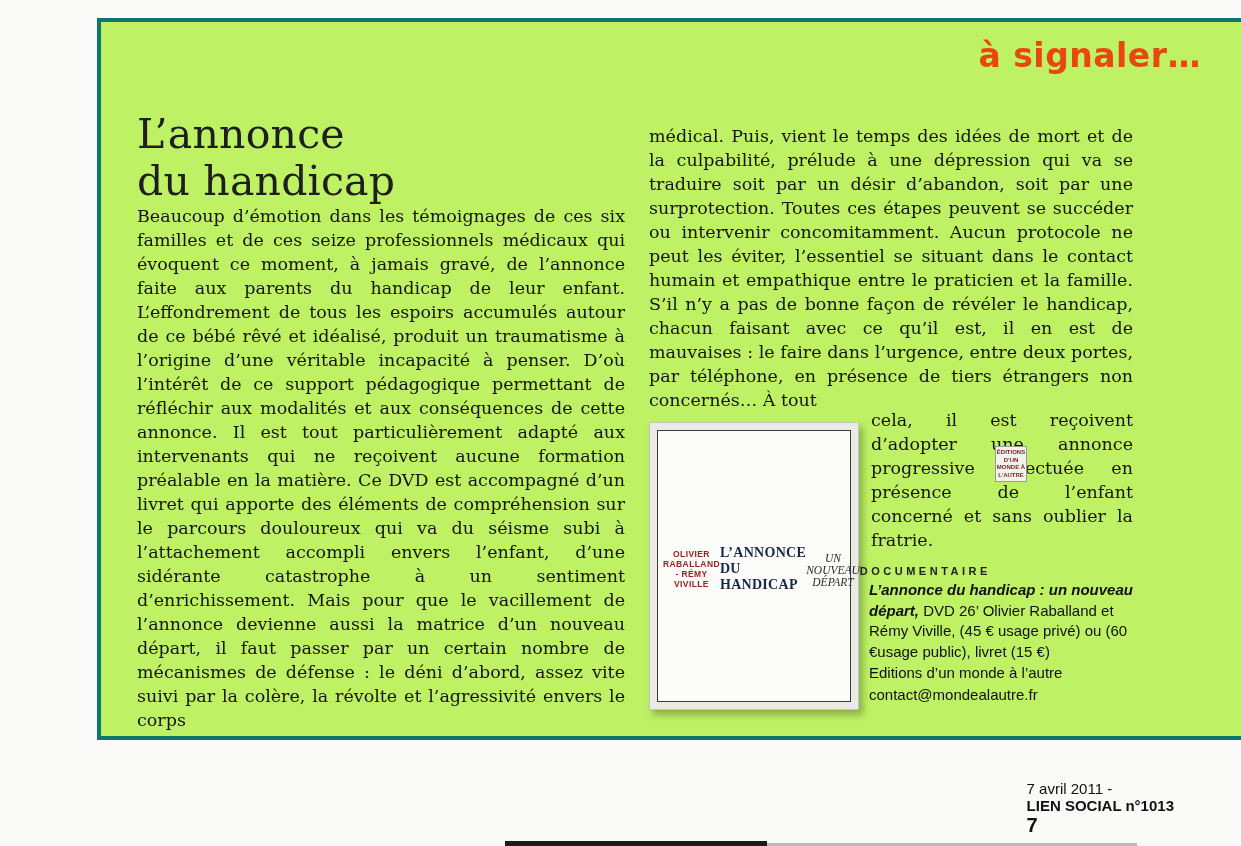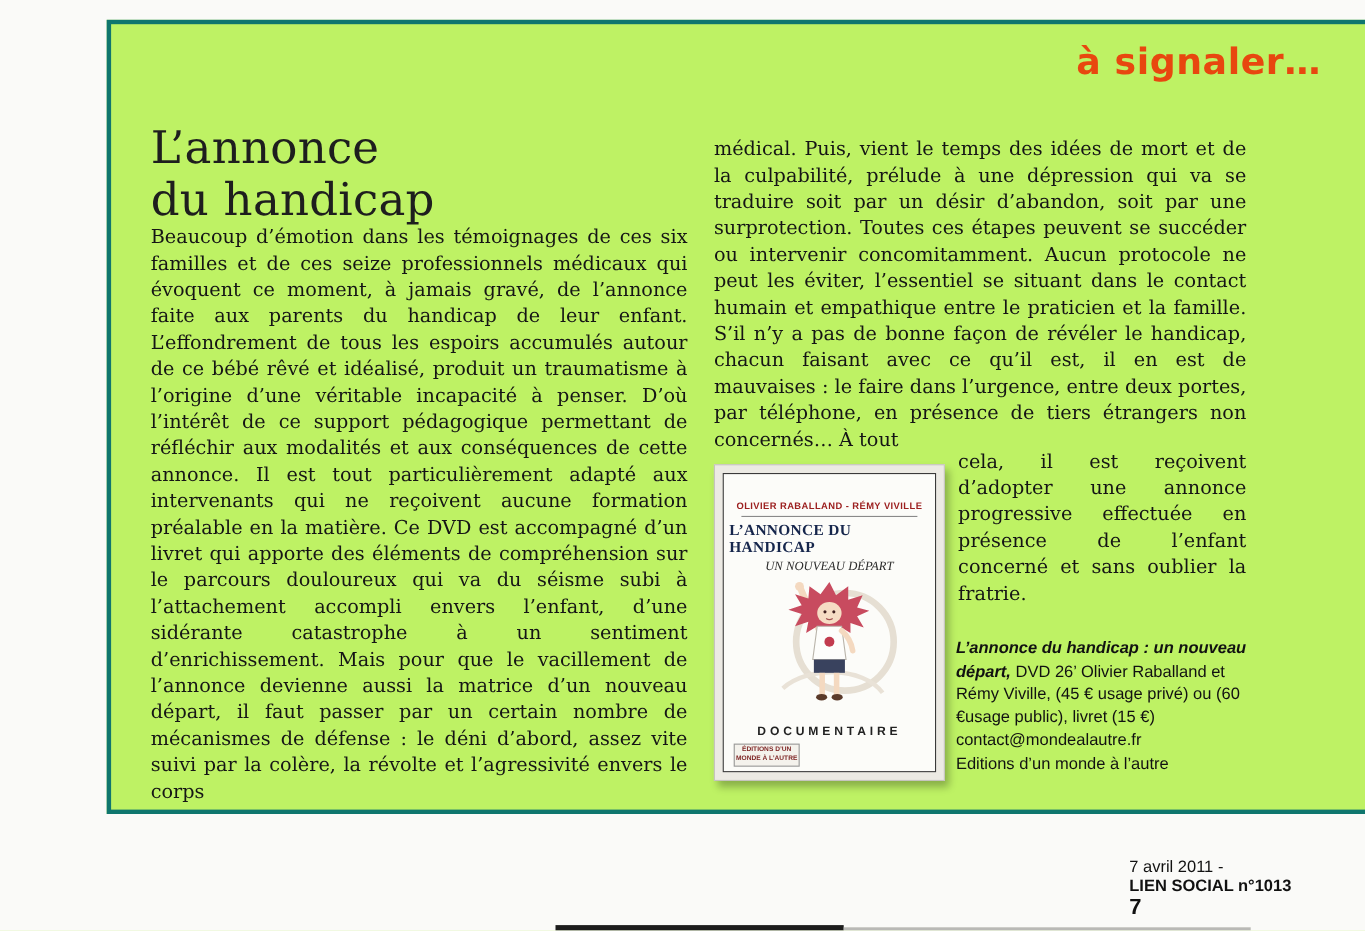--- a/index.html
+++ b/index.html
@@ -19,21 +19,21 @@
   .body-text{font-size:17.5px;line-height:24px;text-align:justify;color:#151515;margin:0;}
   .col-left{position:absolute;left:36px;top:182px;width:488px;}
   .col-right-p1{position:absolute;left:548px;top:102px;width:484px;}
   .col-right-p2{position:absolute;left:770px;top:386px;width:262px;}
 
   
   .dvd-photo{position:absolute;left:548px;top:400px;width:210px;height:288px;
       background:#eceae4;border:1px solid #c6c4be;box-sizing:border-box;padding:7px;
       box-shadow:4px 5px 7px rgba(0,0,0,.28);}
   .cover{background:#fcfcf9;border:1px solid #3a3a3a;height:100%;box-sizing:border-box;
-      padding:24px 5px 4px;display:flex;flex-direction:column;align-items:center;}
+      padding:10px 5px 4px;display:flex;flex-direction:row;align-items:center;}
   .cover-authors{font-family:"Liberation Sans",sans-serif;font-size:8.5px;font-weight:bold;
       color:#9c2020;letter-spacing:.4px;text-align:center;}
   .cover-rule{width:88%;border-top:1px solid #8a8a8a;margin:4px 0 5px;}
   .cover-title{font-family:"Liberation Serif",serif;font-size:14px;font-weight:bold;
       color:#16264c;letter-spacing:.3px;}
   .cover-subtitle{font-family:"Liberation Serif",serif;font-size:11.5px;font-style:italic;
       color:#2c2c2c;text-align:center;margin-top:2px;}
   .cover-art{width:150px;height:138px;margin-top:4px;}
   .cover-genre{font-family:"Liberation Sans",sans-serif;font-size:11px;font-weight:bold;
       letter-spacing:3.5px;color:#222;text-align:center;margin-top:3px;}
@@ -111,22 +111,22 @@
           <ellipse cx="67" cy="108" rx="5" ry="3" fill="#5a3a2a"></ellipse>
         </svg>
 
         <div class="cover-genre">DOCUMENTAIRE</div>
         <div class="cover-logo">Éditions d’un monde à l’autre</div>
       </div>
     </figure>
 
     <div class="caption">
       <span class="lead">L’annonce du handicap : un nouveau départ,</span><span> DVD 26’ Olivier Raballand et Rémy Viville, (45 € usage privé) ou (60 €usage public), livret (15 €)</span>
+      <div class="line">Editions d’un monde à l’autre</div>
       <div class="line">contact@mondealautre.fr</div>
-      <div class="line">Editions d’un monde à l’autre</div>
     </div>
 
   </div>
 
   <div class="footer">
     <span>7 avril 2011 - </span>
     <span class="journal">LIEN SOCIAL n°1013</span>
     <span class="pagenum">7</span>
   </div>
 

